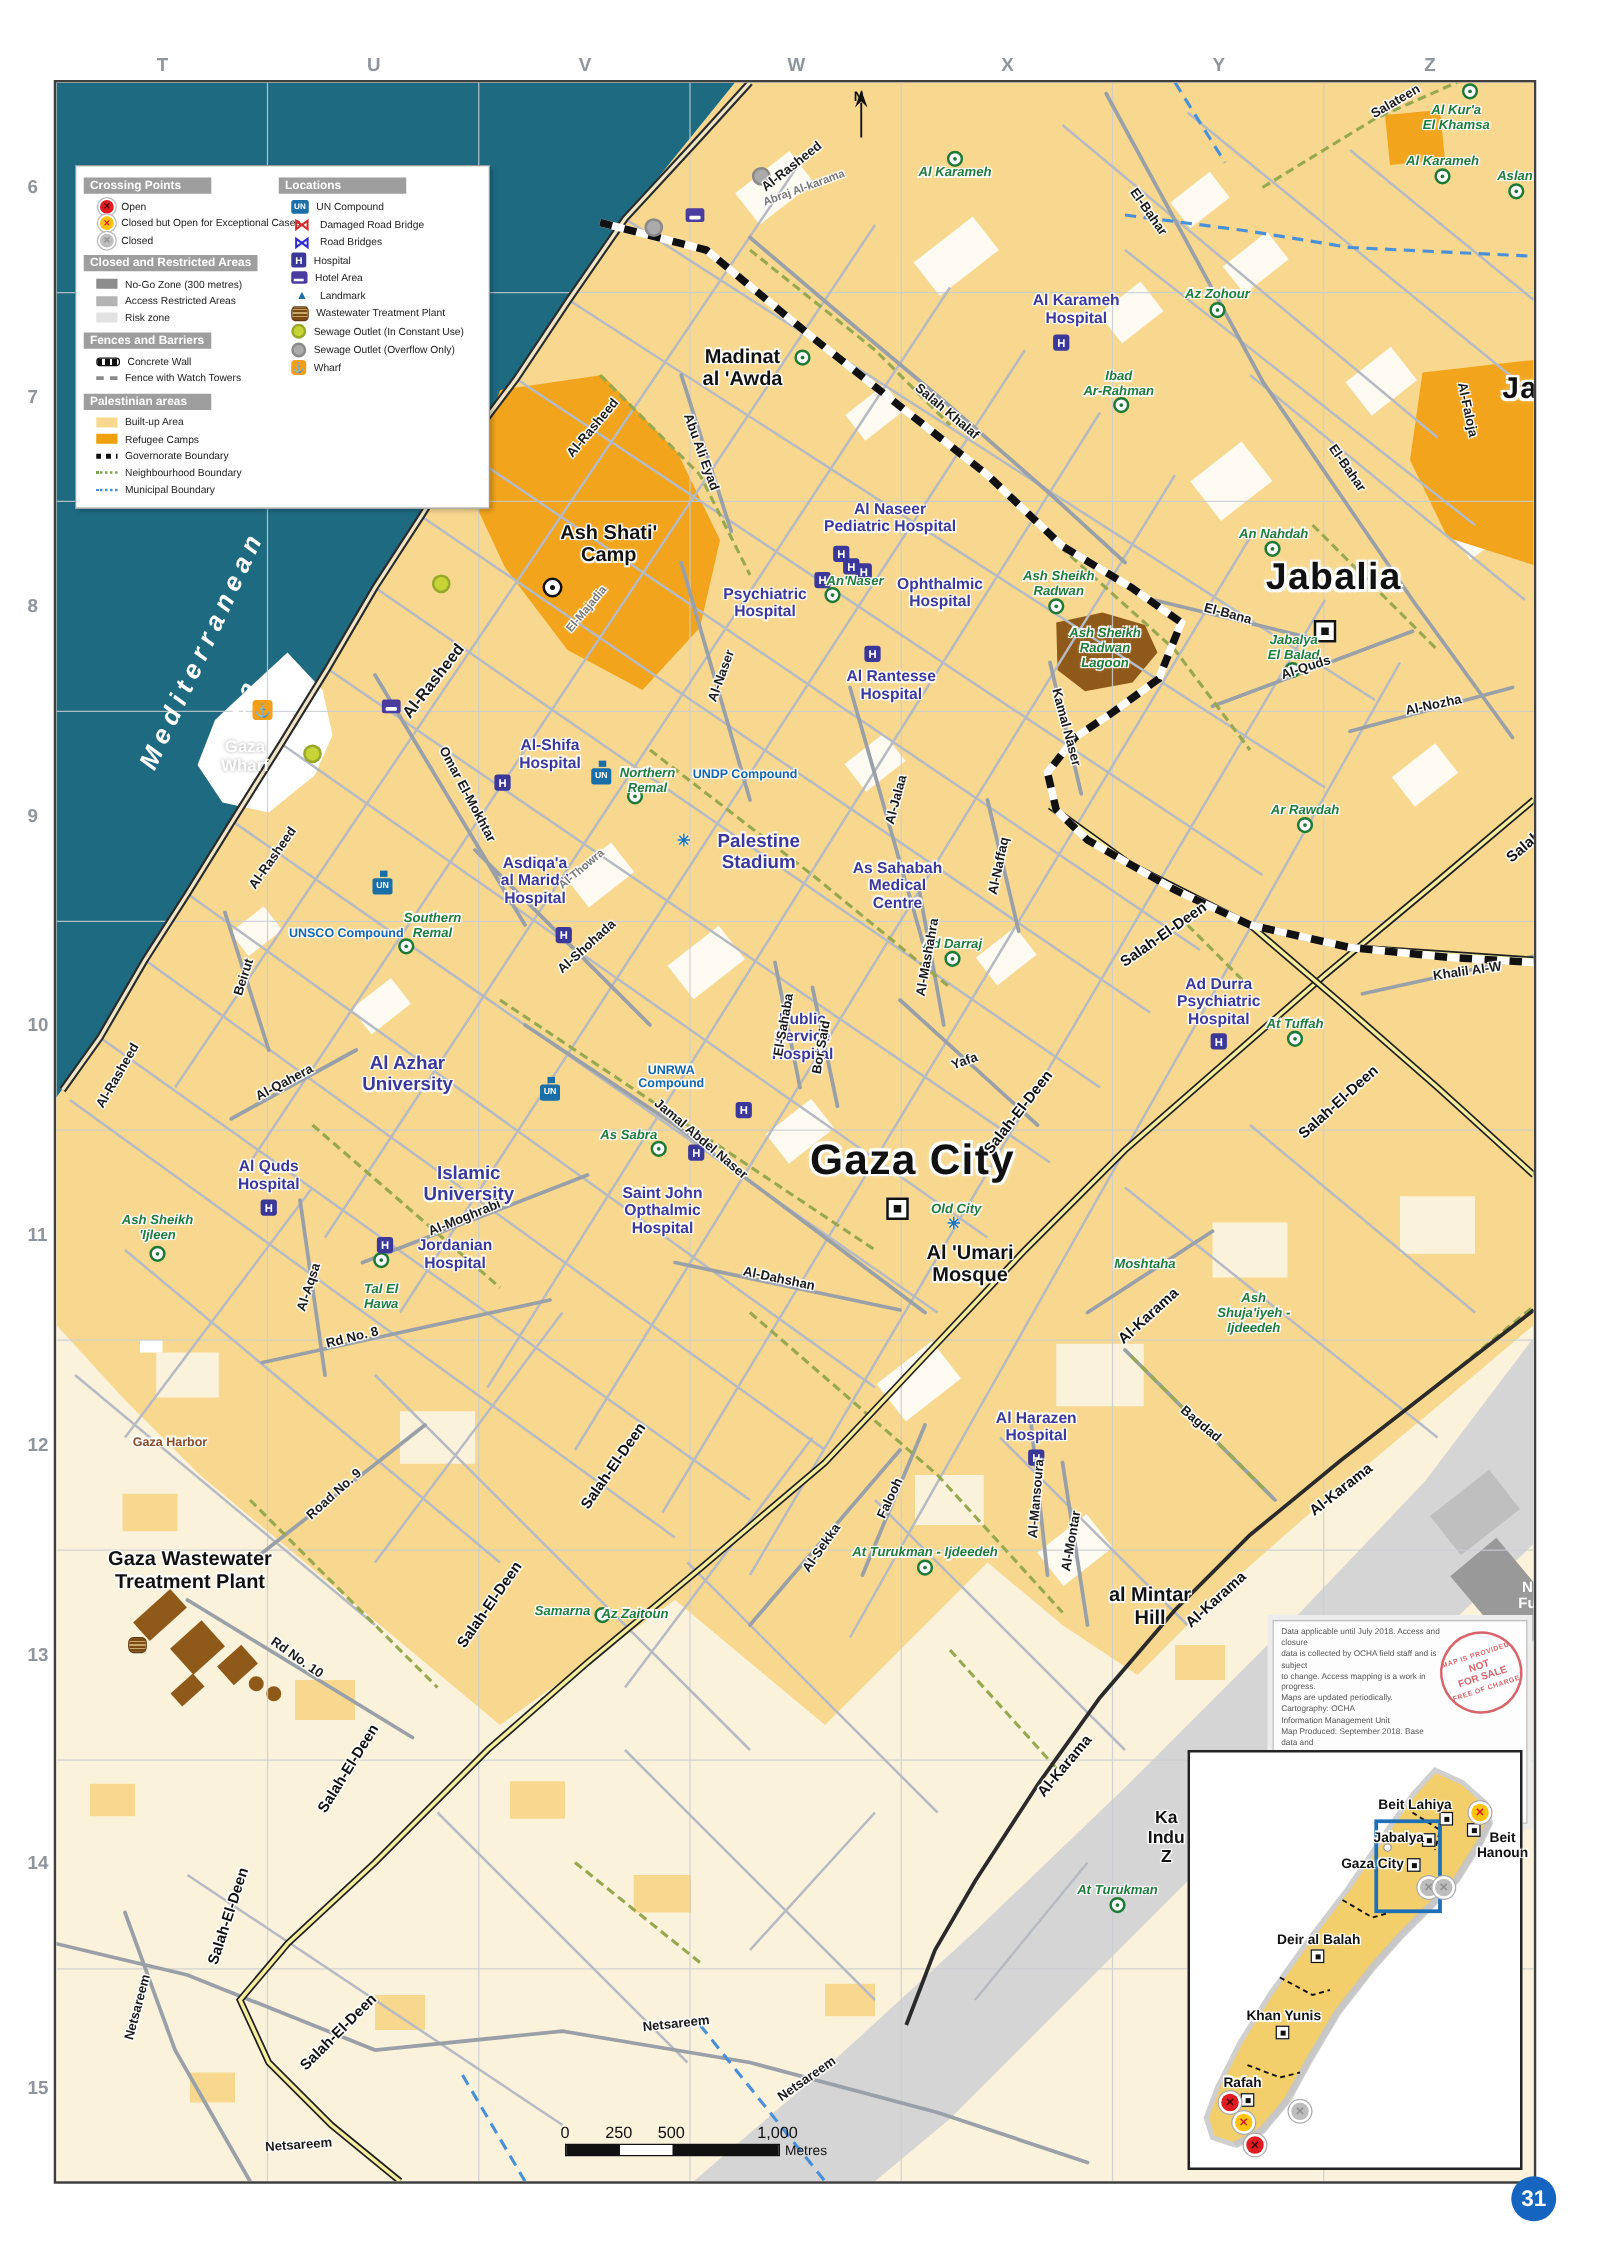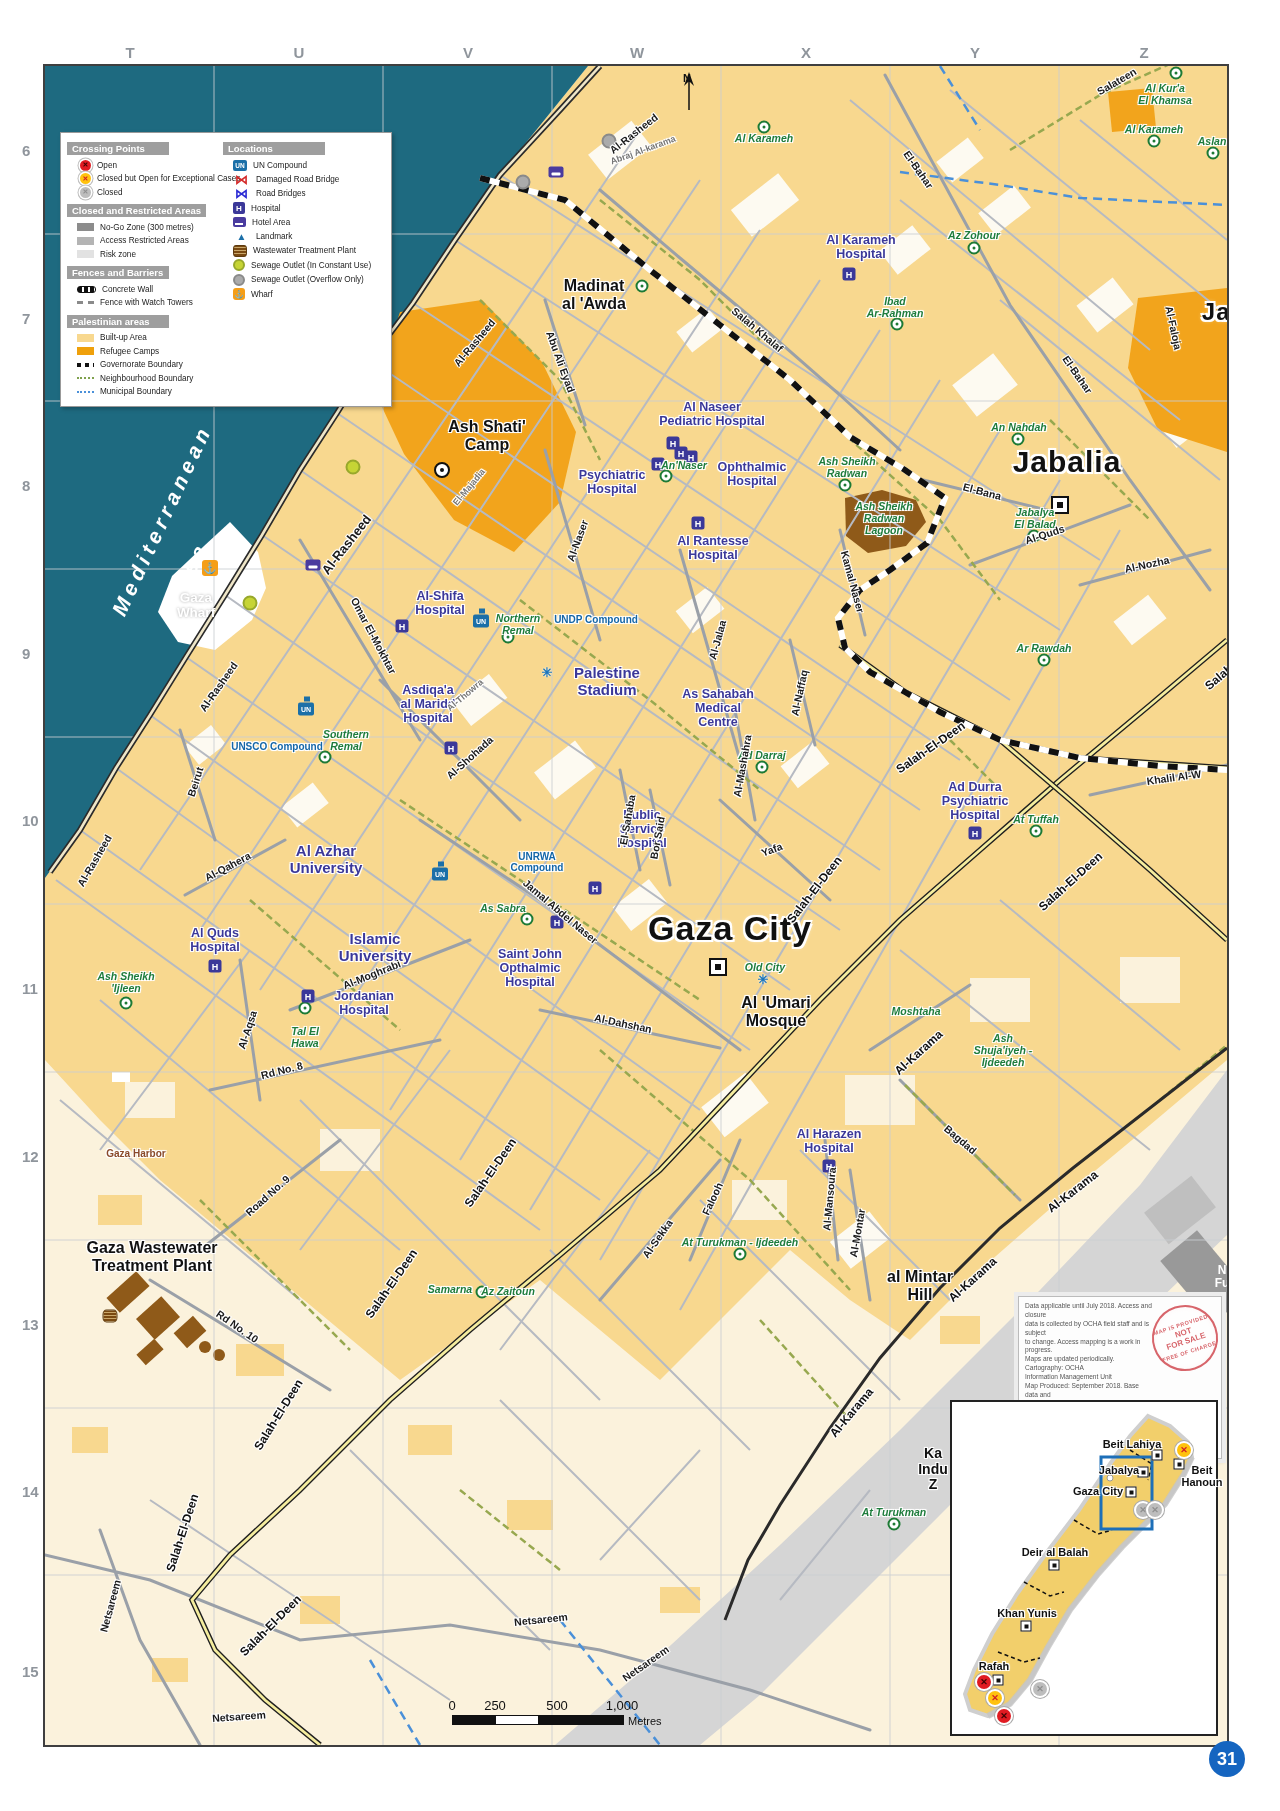--- a/index.html
+++ b/index.html
@@ -481,21 +481,21 @@
       <svg width="12" height="40">
         <line x1="6" y1="10" x2="6" y2="38" stroke="#111" stroke-width="1.5"></line>
         <path d="M6,0 L11,14 L6,9 L1,14 Z" fill="#111"></path>
       </svg>
     </div>
 
     <div class="scalebar">
       <div class="sb-ticks" id="sb-ticks">
           <span style="left: 52px;">0</span>
           <span style="left: 95px;">250</span>
-          <span style="left: 137px; margin-left: 20px;">500</span>
+          <span style="left: 137px;">500</span>
           <span style="left: 222px;">1,000</span>
         </div>
       <div class="sb-bar" style="margin-left: 52px;">
         <div class="sb-b1"></div>
           <div class="sb-b3"></div>
       </div>
       <div class="sb-unit" style="left: 228px;">Metres</div>
     </div>
 
     <div class="disclaimer">

